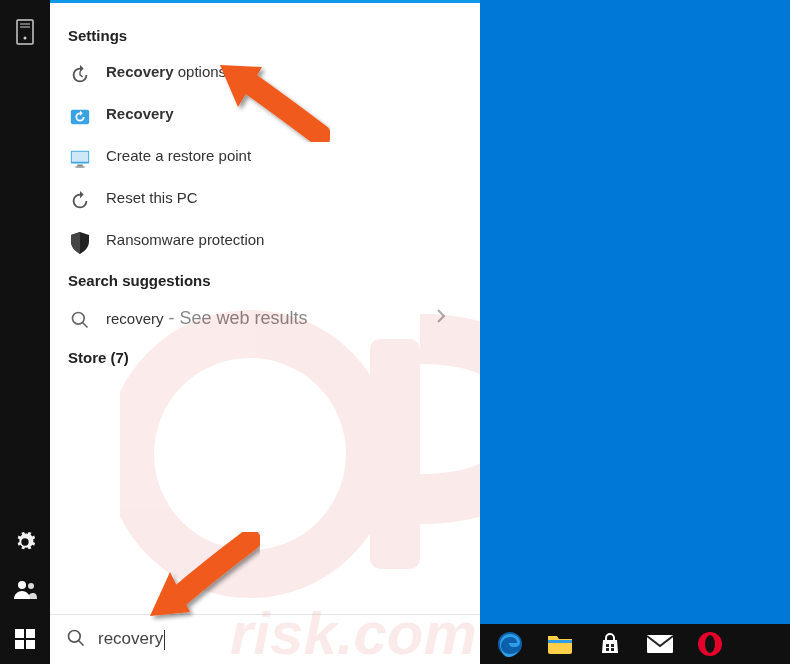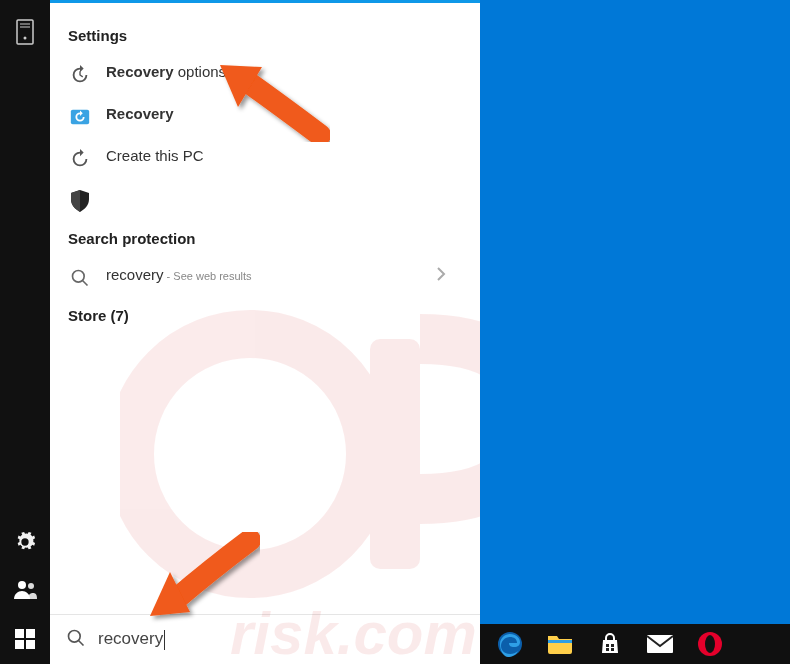--- a/index.html
+++ b/index.html
@@ -10,21 +10,21 @@
 .sidebar-bottom { position: absolute; bottom: 0; width: 100%; display: flex; flex-direction: column; align-items: center; }
 .sidebar-icon { width: 50px; height: 48px; display: flex; align-items: center; justify-content: center; color: #fff; }
 .search-panel { width: 430px; height: 100%; background: #fff; display: flex; flex-direction: column; border-top: 3px solid #0e98e8; }
 .header-icons { height: 8px; }
 .panel-body { flex: 1; padding: 8px 10px 0 0; overflow: hidden; }
 .section-title { font-size: 15px; padding: 8px 18px 10px 18px; color: #222; font-weight: 600; }
 .result-item { display: flex; padding: 9px 18px; cursor: default; }
 .result-icon { width: 24px; height: 24px; display: flex; align-items: center; justify-content: center; margin-right: 14px; flex-shrink: 0; }
 .result-text { font-size: 15px; color: #333; }
 .result-text b { font-weight: 700; }
-.see-web { color: #888; font-size: 11px; }
+.see-web { color: #888; font-size: 18px; }
 .arrow-right { margin-left: auto; color: #aaa; font-size: 18px; padding-right: 6px; }
 .search-box { height: 50px; border-top: 1px solid #e5e5e5; display: flex; align-items: center; padding: 0 16px; }
 .search-box .si { color: #555; margin-right: 12px; }
 .search-input { border: none; outline: none; font-size: 17px; font-weight: 300; color: #444; flex: 1; background: transparent; }
 .desktop { flex: 1; position: relative; background: #0078d7; }
 .taskbar { position: absolute; bottom: 0; left: 480px; right: 0; height: 40px; background: #101010; display: flex; align-items: center; padding-left: 6px; gap: 2px; }
 .task-icon { width: 48px; height: 40px; display: flex; align-items: center; justify-content: center; }
 .watermark { position: absolute; left: 50px; right: 0; top: 0; bottom: 0; pointer-events: none; display: flex; align-items: flex-end; justify-content: center; }
 .arrow-annotation { position: absolute; pointer-events: none; }
 .cursor-caret { display:inline-block; width:1px; height:20px; background:#333; vertical-align:middle; margin-left:1px; }
@@ -102,40 +102,52 @@
       <div class="result-item">
         <span class="result-icon">
           <svg width="22" height="22" viewBox="0 0 24 24">
               <rect x="2" y="4" width="20" height="16" rx="2" fill="#3aa3e3"></rect>
               <path d="M12 7a5 5 0 105 5h-2a3 3 0 11-3-3v2l3-3-3-3v2z" fill="#fff"></path>
             </svg>
         </span>
         <span class="result-text"><b>Recovery</b></span>
       </div>
 
+      <div class="result-item">
+        <span class="result-icon">
+          <svg width="22" height="22" viewBox="0 0 24 24">
+              <rect x="2" y="3" width="20" height="14" rx="1" fill="#3aa3e3"></rect>
+              <rect x="3" y="4" width="18" height="11" fill="#cfe8f7"></rect>
+              <rect x="9" y="18" width="6" height="2" fill="#888"></rect>
+              <rect x="7" y="20" width="10" height="1.5" fill="#888"></rect>
+            </svg>
+        </span>
+        <span class="result-text">Create a restore point</span>
+      </div>
 
       <div class="result-item">
         <span class="result-icon">
           <svg width="22" height="22" viewBox="0 0 24 24">
               <path d="M12 4a8 8 0 108 8h-2a6 6 0 11-6-6v3l4-4-4-4v3z" fill="#555"></path>
             </svg>
         </span>
-        <span class="result-text">Create this PC</span>
+        <span class="result-text">Reset this PC</span>
       </div>
 
       <div class="result-item">
         <span class="result-icon">
           <svg width="20" height="22" viewBox="0 0 20 22">
               <path d="M10 0l9 3v6c0 6-4 10-9 13C5 19 1 15 1 9V3l9-3z" fill="#222"></path>
               <path d="M10 0v22C5 19 1 15 1 9V3l9-3z" fill="#444"></path>
             </svg>
         </span>
-      </div>
-
-      <div class="section-title">Search protection</div>
+        <span class="result-text">Ransomware protection</span>
+      </div>
+
+      <div class="section-title">Search suggestions</div>
 
       <div class="result-item">
         <span class="result-icon">
           <svg width="20" height="20" viewBox="0 0 24 24">
               <circle cx="10" cy="10" r="7" fill="none" stroke="#666" stroke-width="2"></circle>
               <line x1="15" y1="15" x2="21" y2="21" stroke="#666" stroke-width="2"></line>
             </svg>
         </span>
         <span class="result-text"><span>recovery</span><span class="see-web"> - See web results</span></span>
         <span class="arrow-right">

